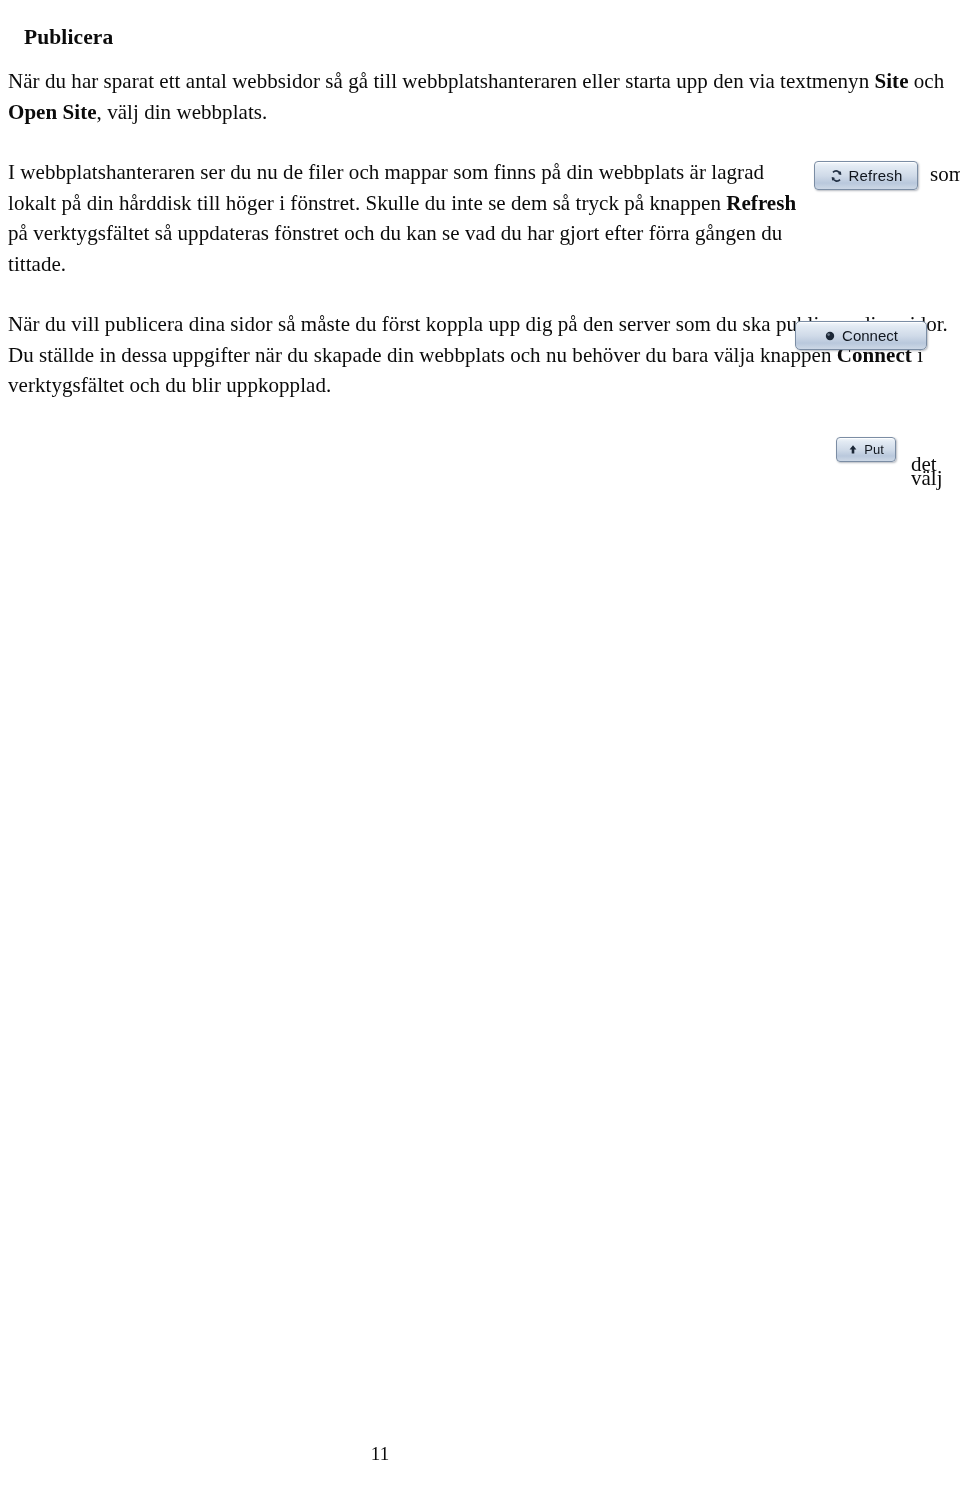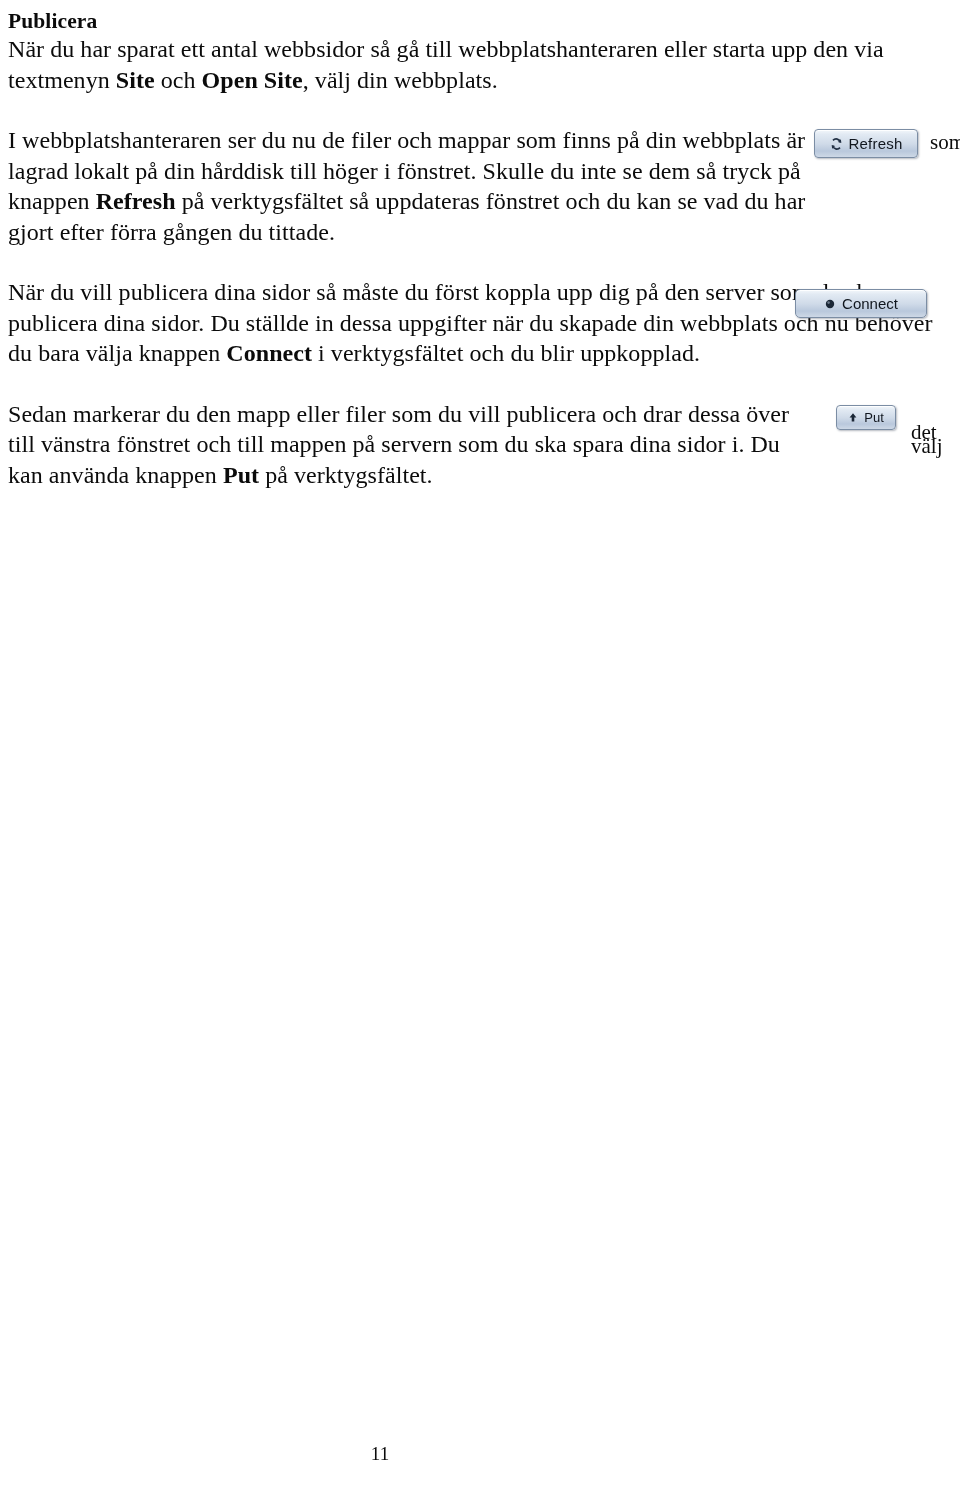--- a/index.html
+++ b/index.html
@@ -23,25 +23,25 @@
     background: #ffffff;
     box-sizing: border-box;
     padding: 8px 14px 0 8px;
   }
 
   .heading {
     font-size: 21.5px;
     font-weight: bold;
     line-height: 26px;
     letter-spacing: 0.1px;
-    margin: 0;
+    margin: 16px;
   }
 
   .para {
-    font-size: 24px;
+    font-size: 21px;
     line-height: 30.5px;
     margin: 0;
     letter-spacing: 0.05px;
   }
 
   .para b, .heading b { font-weight: bold; }
   .gap-lg { height: 30px; }
 
   
   .flowrow {
@@ -184,23 +184,20 @@
           <circle cx="4.6" cy="4.6" r="1.3" fill="#6d7a8a"></circle>
         </svg>
       </span>
       <span class="lbl">Connect</span>
     </div>
   </div>
 
   <div class="gap-lg"></div>
 
   <div class="flowrow">
-    <p class="para textcol">
-      <span>Sedan markerar du den mapp eller filer som du vill publicera och drar dessa över till vänstra fönstret och till mappen på servern som du ska spara dina sidor i. Du kan använda knappen </span><b>Put</b><span> på verktygsfältet.</span>
-    </p>
 
     <div class="winbtn btn-put" style="top:6px;">
       <span class="ico">
         <svg width="10" height="11" viewBox="0 0 10 11" aria-hidden="true">
           <path d="M5 1.2 L8.4 5.4 L6.3 5.4 L6.3 9.6 L3.7 9.6 L3.7 5.4 L1.6 5.4 Z" fill="#1b2736"></path>
         </svg>
       </span>
       <span class="lbl">Put</span>
     </div>
 

